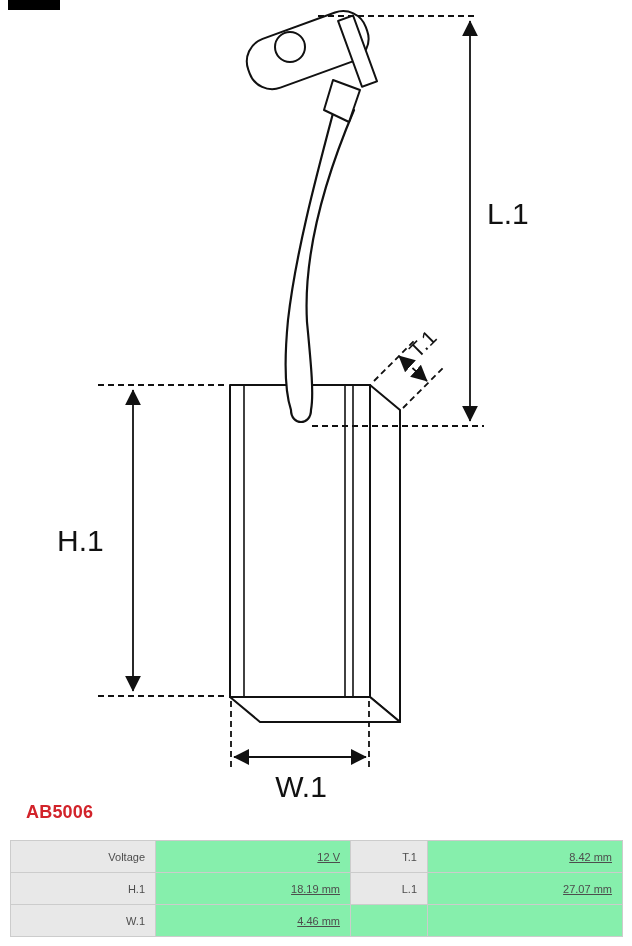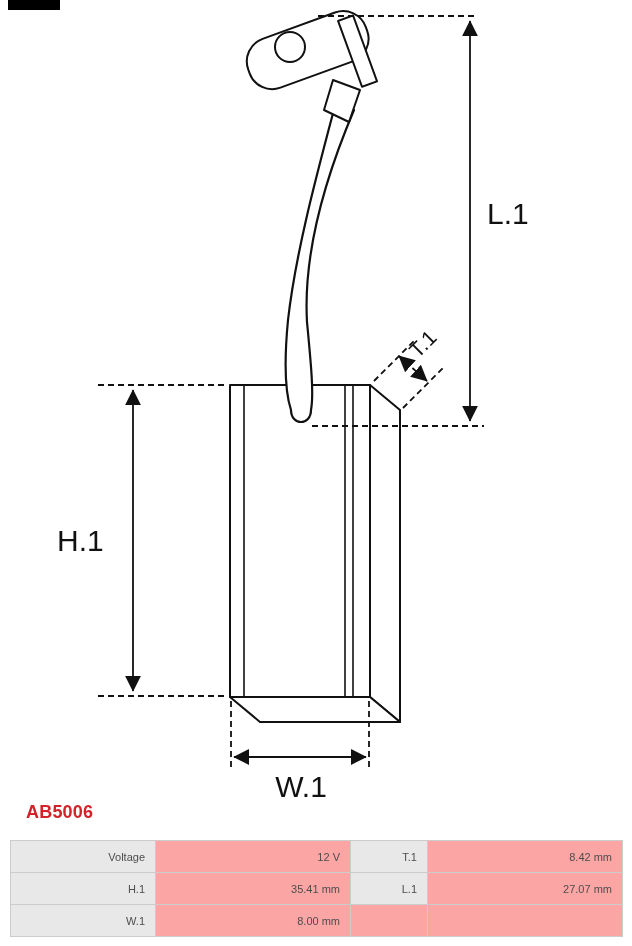--- a/index.html
+++ b/index.html
@@ -43,21 +43,21 @@
     font-size: 11px; color: #4d4d4d;
     table-layout: fixed;
   }
   .spec-table td {
     border: 1px solid var(--table-border, #ccc);
     height: 32px; padding: 0 10px;
     text-align: right; vertical-align: middle;
     overflow: hidden; white-space: nowrap;
   }
   .spec-table td.lbl { background: var(--table-label-bg, #e8e8e8); }
-  .spec-table td.val { background: #fca5a5; }
+  .spec-table td.val { background: #86efac; text-decoration: underline; }
 </style>
 </head>
 <body>
 
 <div class="stage">
 
   <div class="watermark"></div>
 
   <svg class="drawing" width="632" height="800" viewBox="0 0 632 800">
 
@@ -133,26 +133,26 @@
     </colgroup>
     <tbody>
       <tr>
         <td class="lbl">Voltage</td>
         <td class="val">12 V</td>
         <td class="lbl">T.1</td>
         <td class="val">8.42 mm</td>
       </tr>
       <tr>
         <td class="lbl">H.1</td>
-        <td class="val">35.41 mm</td>
+        <td class="val">18.19 mm</td>
         <td class="lbl">L.1</td>
         <td class="val">27.07 mm</td>
       </tr>
       <tr>
         <td class="lbl">W.1</td>
-        <td class="val">8.00 mm</td>
+        <td class="val">4.46 mm</td>
         <td class="val"></td>
         <td class="val"></td>
       </tr>
     </tbody>
   </table>
 
 </div>
 
 </body></html>

